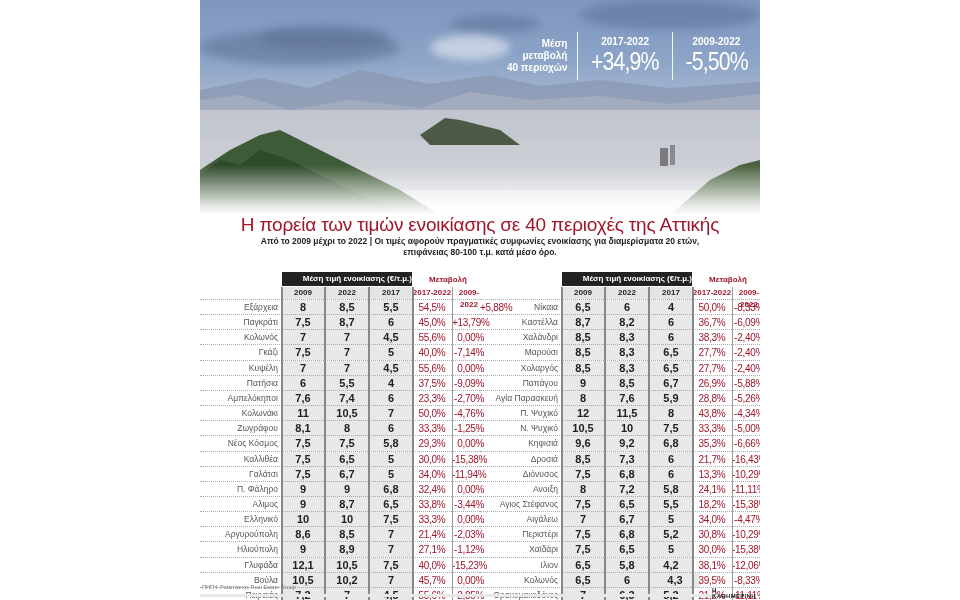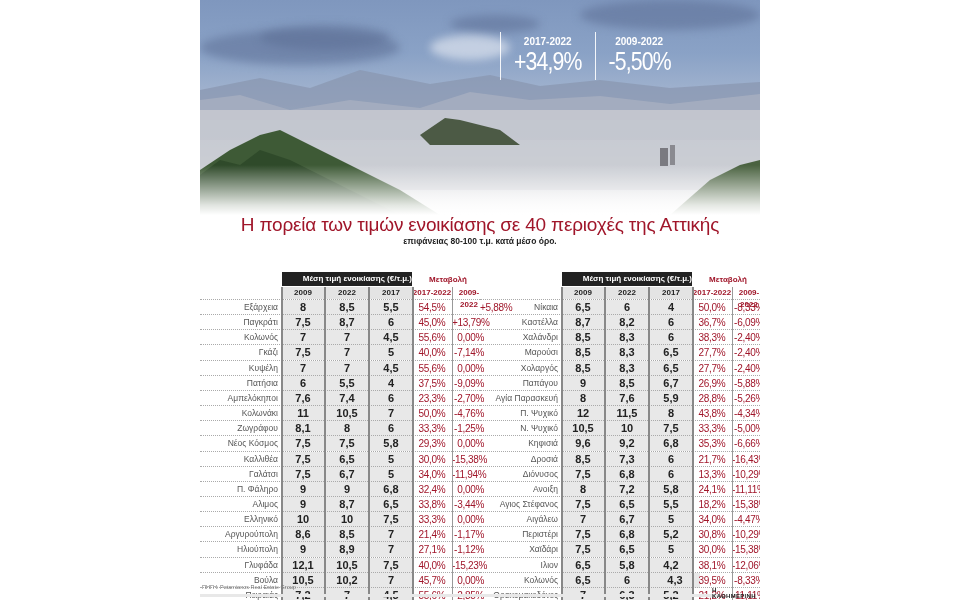--- a/index.html
+++ b/index.html
@@ -61,35 +61,40 @@
       <path d="M220 135 L245 118 L260 120 L280 125 L300 130 L320 145 L230 145 Z" fill="#4c5a45"></path>
       <path d="M0 170 L30 150 L60 135 L80 130 L110 145 L150 165 L200 190 L240 215 L0 215 Z" fill="#3e5a36"></path>
       <path d="M0 175 L20 160 L40 165 L60 150 L90 160 L120 175 L160 195 L200 215 L0 215 Z" fill="#2f4a2a"></path>
       <path d="M470 215 L510 180 L540 165 L560 160 L560 215 Z" fill="#4a6240"></path>
       <rect x="460" y="148" width="8" height="18" fill="#7a7a80"></rect>
       <rect x="470" y="145" width="5" height="20" fill="#8a8a90"></rect>
     </svg>
     <div class="hero-fade"></div>
 
     <div class="stats">
+      <div class="lbl">
+        <div>Μέση μεταβολή</div>
+        <div>40 περιοχών</div>
+      </div>
       <div class="sep"></div>
       <div class="blk">
         <div class="yr">2017-2022</div>
         <div class="val">+34,9%</div>
       </div>
       <div class="sep"></div>
       <div class="blk">
         <div class="yr">2009-2022</div>
         <div class="val">-5,50%</div>
       </div>
     </div>
   </div>
 
   <div class="title">Η πορεία των τιμών ενοικίασης σε 40 περιοχές της Αττικής</div>
   <div class="subtitle">
+    <div>Από το 2009 μέχρι το 2022 | Οι τιμές αφορούν πραγματικές συμφωνίες ενοικίασης για διαμερίσματα 20 ετών,</div>
     <div>επιφάνειας 80-100 τ.μ. κατά μέσο όρο.</div>
   </div>
 
   <div class="tbl left" id="tbl-left">
       <div class="hdr-top" style="left:82px;width:130px;">Μέση τιμή ενοικίασης (€/τ.μ.)</div>
       <div class="hdr-change" style="left:214px;width:68px;">Μεταβολή</div>
       <div class="hdr-row">
     <div class="c g" style="left:82px;width:42px;">2009</div>
     <div class="c g" style="left:126px;width:42px;">2022</div>
     <div class="c g" style="left:170px;width:42px;">2017</div>
@@ -216,21 +221,21 @@
       <div class="c g" style="left:170px;width:42px;height:15px;line-height:15px;">7,5</div>
       <div class="c r" style="left:212px;width:40px;height:15px;line-height:15px;">33,3%</div>
       <div class="c r" style="left:252px;width:32px;height:15px;line-height:15px;text-align:right;">0,00%</div>
     </div>
         <div class="row" style="top:227.25px;left:0;width:284px;height:15px;">
       <div class="name" style="right:206px;line-height:15px;">Αργυρούπολη</div>
       <div class="c g" style="left:82px;width:42px;height:15px;line-height:15px;">8,6</div>
       <div class="c g" style="left:126px;width:42px;height:15px;line-height:15px;">8,5</div>
       <div class="c g" style="left:170px;width:42px;height:15px;line-height:15px;">7</div>
       <div class="c r" style="left:212px;width:40px;height:15px;line-height:15px;">21,4%</div>
-      <div class="c r" style="left:252px;width:32px;height:15px;line-height:15px;text-align:right;">-1,17%</div>
+      <div class="c r" style="left:252px;width:32px;height:15px;line-height:15px;text-align:right;">-2,03%</div>
     </div>
         <div class="row" style="top:242.4px;left:0;width:284px;height:15px;">
       <div class="name" style="right:206px;line-height:15px;">Ηλιούπολη</div>
       <div class="c g" style="left:82px;width:42px;height:15px;line-height:15px;">9</div>
       <div class="c g" style="left:126px;width:42px;height:15px;line-height:15px;">8,9</div>
       <div class="c g" style="left:170px;width:42px;height:15px;line-height:15px;">7</div>
       <div class="c r" style="left:212px;width:40px;height:15px;line-height:15px;">27,1%</div>
       <div class="c r" style="left:252px;width:32px;height:15px;line-height:15px;text-align:right;">-1,12%</div>
     </div>
         <div class="row" style="top:257.55px;left:0;width:284px;height:15px;">

